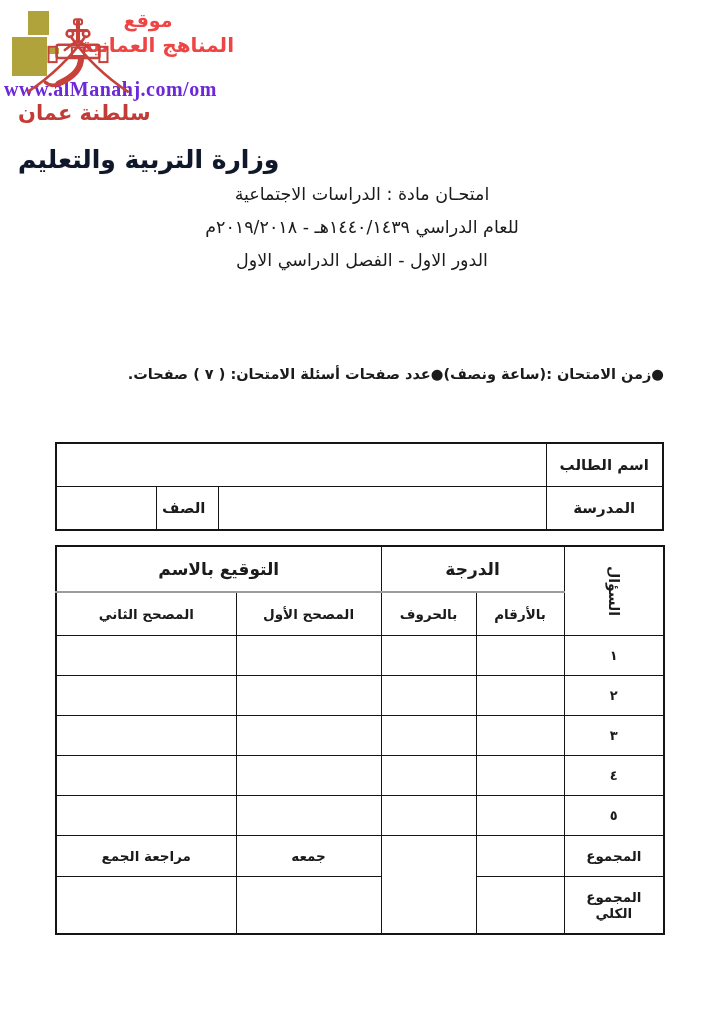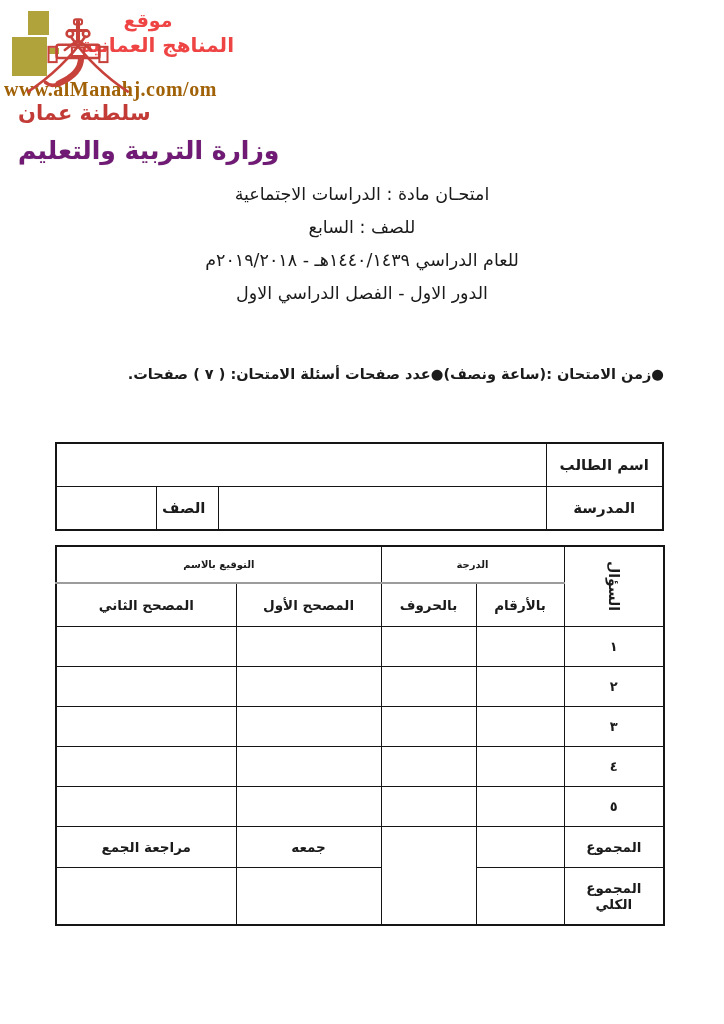--- a/index.html
+++ b/index.html
@@ -14,46 +14,46 @@
   .lg-rect{position:absolute;background:#b1a33c;}
   .lg-a{left:28px;top:5px;width:21px;height:42px;}
   .lg-b{left:12px;top:29px;width:35px;height:39px;border-top:2px solid #fff;border-right:2px solid #fff;}
   .lg-c{left:49px;top:42px;width:10px;height:6px;}
   .logo-text{position:absolute;left:62px;top:2px;width:172px;text-align:center;
     color:#ef4444;font-weight:bold;direction:rtl;}
   .logo-text .l1{font-size:19px;line-height:24px;}
   .logo-text .l2{font-size:20px;line-height:26px;text-align:right;}
   .logo-url{position:absolute;left:4px;top:72px;
     font-family:"Liberation Serif",serif;font-weight:bold;
-    font-size:20px;color:#a16207;letter-spacing:.5px;}
+    font-size:20px;color:#6d28d9;letter-spacing:.5px;}
   
   .emblem-block{position:absolute;left:0;top:18px;width:100%;text-align:left;}
   .emblem-inner{display:inline-block;margin-left:18px;}
   .sultanate{color:#c23b36;font-weight:bold;font-size:21px;line-height:26px;margin-top:2px;}
-  .ministry{color:#701a75;font-weight:bold;font-size:25px;line-height:30px;margin-top:10px;
+  .ministry{color:#0f172a;font-weight:bold;font-size:25px;line-height:30px;margin-top:19px;
     text-shadow:0 0 1px #bdbdbd;}
   
   .title-block{position:absolute;top:178px;left:0;width:100%;
     direction:rtl;text-align:center;font-weight:normal;
     font-size:17.5px;line-height:33px;}
   
   .instructions{position:absolute;top:359px;right:60px;left:60px;
     direction:rtl;text-align:right;font-weight:bold;
     font-size:14.5px;line-height:31px;}
   
   table{border-collapse:collapse;table-layout:fixed;}
   td{border:1.6px solid #151515;font-weight:bold;text-align:center;
      vertical-align:middle;padding:12px;overflow:hidden;}
   .student-table{position:absolute;left:55px;top:442px;width:607px;direction:rtl;}
   .student-table{border:2.4px solid #151515;}
   .student-table td{font-size:15px;}
   .marks-table{position:absolute;left:55px;top:545px;width:608px;direction:rtl;}
   .marks-table{border:2.4px solid #151515;}
   .marks-table td{font-size:13.5px;}
-  .marks-table .group{border-bottom:2px solid #9c9c9c;font-size:10px;}
+  .marks-table .group{border-bottom:2px solid #9c9c9c;font-size:17px;}
   .marks-table .qnum{font-size:13px;}
   .rot{transform:rotate(90deg);font-size:14px;white-space:nowrap;}
 </style>
 </head>
 <body>
 
 <div class="page">
 
   <div class="logo-block">
     <div class="logo-shapes">
@@ -93,21 +93,20 @@
           <path d="M40,64 C36,66.5 31,66.5 27,63" stroke-width="3.5"></path>
         </g>
       </svg>
       <div class="sultanate">سلطنة عمان</div>
       <div class="ministry">وزارة التربية والتعليم</div>
     </div>
   </div>
 
   <div class="title-block">
     <div>امتحـان مادة : الدراسات الاجتماعية</div>
-    <div>للصف : السابع</div>
     <div>للعام الدراسي ١٤٤٠/١٤٣٩هـ  -  ٢٠١٩/٢٠١٨م</div>
     <div>الدور الاول - الفصل الدراسي الاول</div>
   </div>
 
   <div class="instructions">
     <div>●زمن الامتحان :(ساعة ونصف)●عدد صفحات أسئلة الامتحان: ( ٧ ) صفحات.</div>
   </div>
 
   <table class="student-table" dir="rtl">
     <colgroup>

